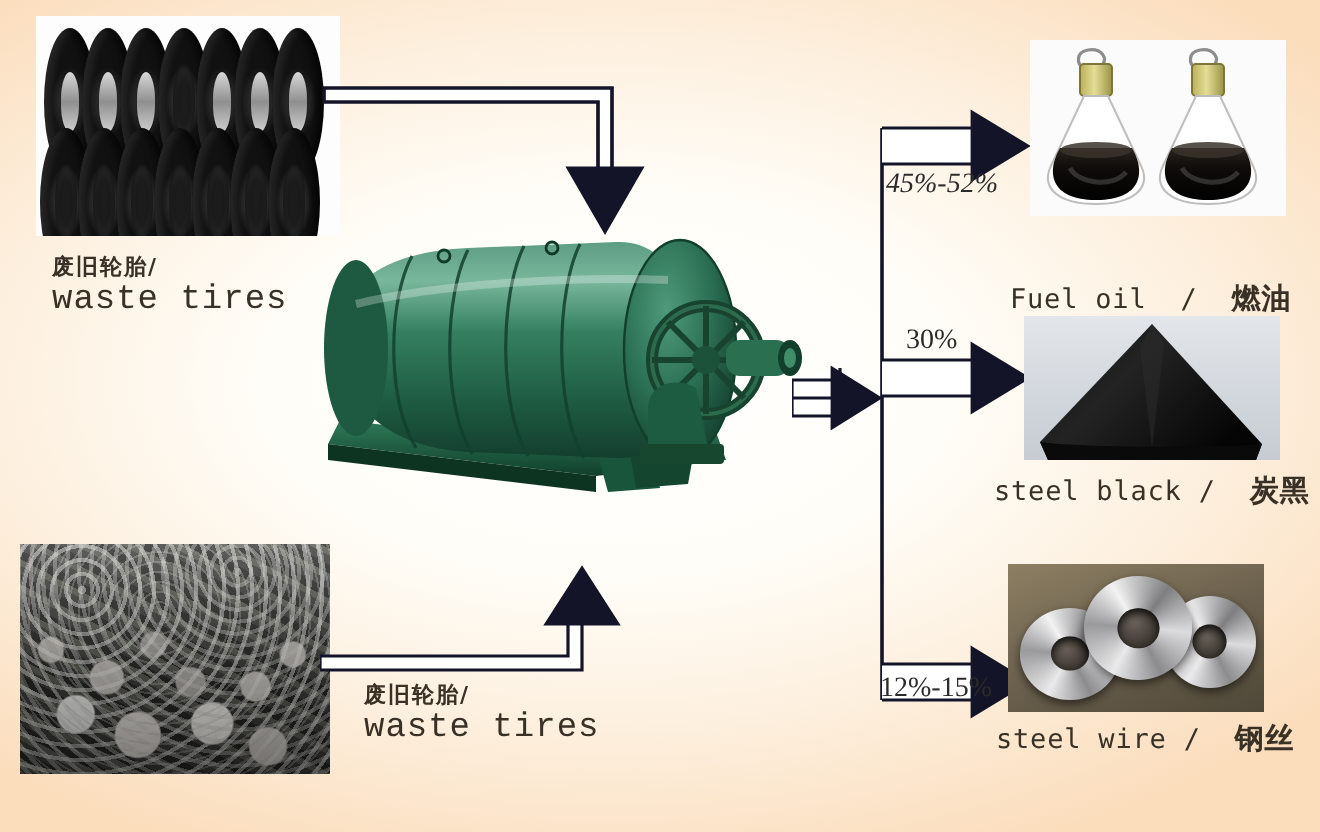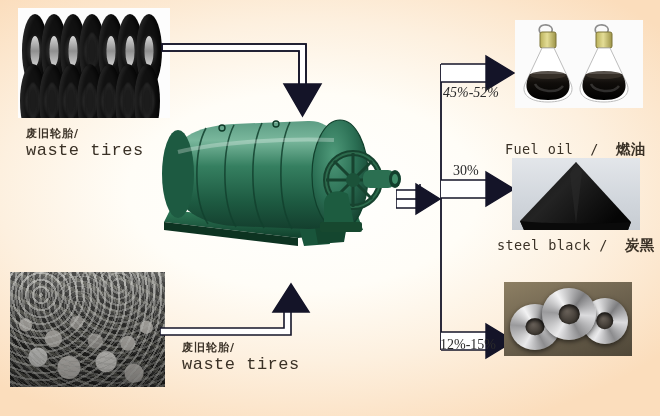--- a/index.html
+++ b/index.html
@@ -290,14 +290,19 @@
     <span>/&nbsp;</span>
     <span class="zh">炭黑</span>
   </div>
 
   <div class="photo" id="steel-photo" style="left:504px;top:282px;width:128px;height:74px;">
     <div class="ring" style="left:6px;top:22px;width:50px;height:46px;"></div>
     <div class="ring" style="left:78px;top:16px;width:46px;height:46px;"></div>
     <div class="ring" style="left:38px;top:6px;width:54px;height:52px;"></div>
   </div>
 
+  <div class="lbl one" style="left:498px;top:360px;">
+    <span>steel wire</span>
+    <span>/&nbsp;</span>
+    <span class="zh">钢丝</span>
+  </div>
 
 </div>
 
 </body></html>

